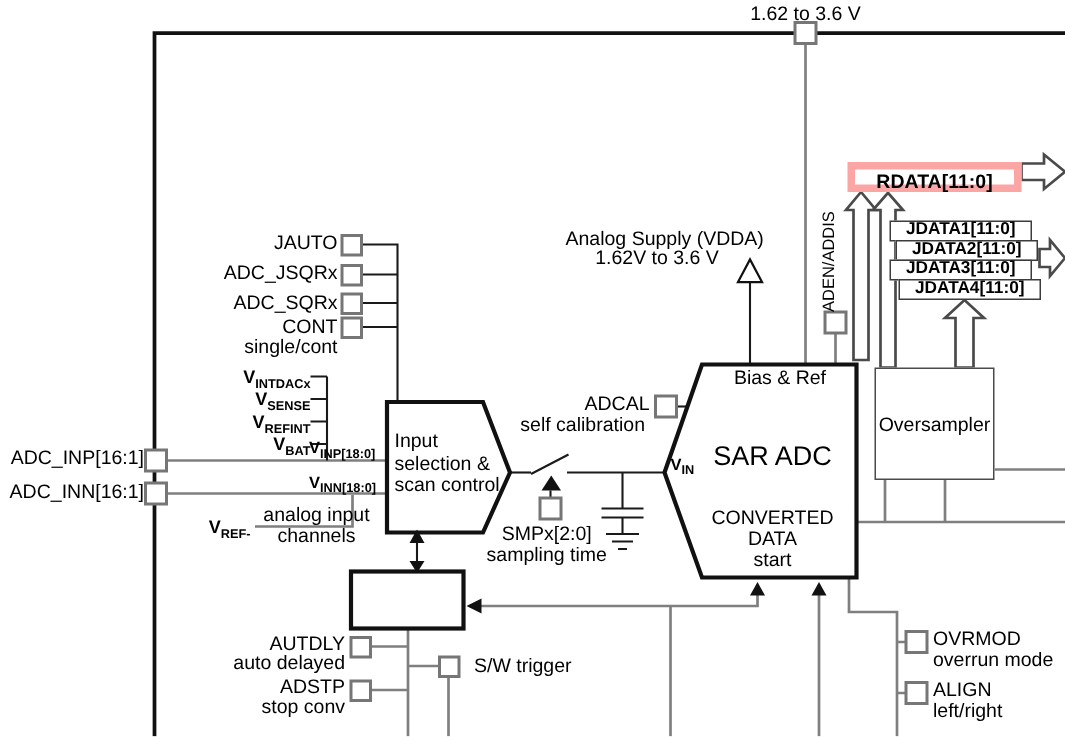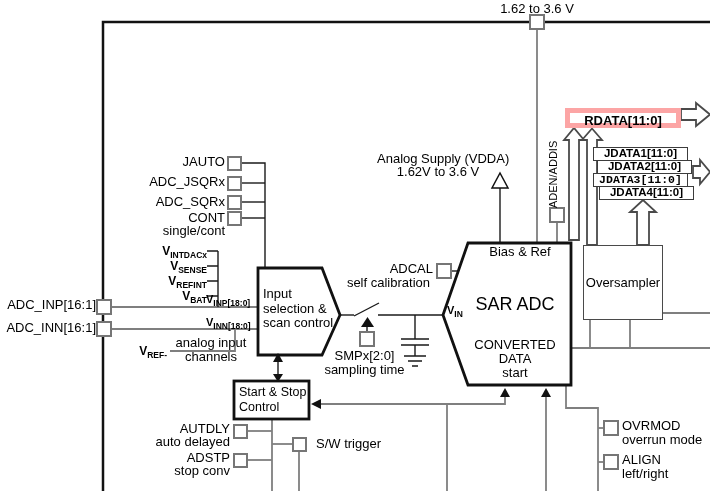--- a/index.html
+++ b/index.html
@@ -155,29 +155,25 @@
   <div class="lbl c" style="left:458px;top:298px;width:114px;font-size:18px;">SAR ADC</div>
   <div class="lbl c" style="left:458px;top:338px;width:114px;">CONVERTED</div>
   <div class="lbl c" style="left:458px;top:352px;width:114px;">DATA</div>
   <div class="lbl c" style="left:458px;top:366px;width:114px;">start</div>
   <div class="lbl vsm" style="left:447px;top:304px;"><span>V</span><sub>IN</sub></div>
 
   <div class="box rdata" style="left:565px;top:108px;width:116px;height:20px;line-height:16px;">RDATA[11:0]</div>
 
   <div class="box jbox" style="left:593px;top:147px;width:95px;height:14px;line-height:11.5px;">JDATA1[11:0]</div>
   <div class="box jbox" style="left:597px;top:160px;width:95px;height:14px;line-height:11.5px;">JDATA2[11:0]</div>
-  <div class="box jbox" style="left:593px;top:173px;width:95px;height:14px;line-height:11.5px;font-family:Liberation Mono, monospace;">JDATA3[11:0]</div>
+  <div class="box jbox" style="left:593px;top:173px;width:95px;height:14px;line-height:11.5px;">JDATA3[11:0]</div>
   <div class="box jbox" style="left:599px;top:186px;width:95px;height:14px;line-height:11.5px;">JDATA4[11:0]</div>
 
   <div class="box osbox" style="left:583px;top:245px;width:80px;height:75px;">Oversampler</div>
 
-  <div class="lbl" style="left:239px;top:385px;line-height:15px;font-size:12.5px;">
-    <div>Start &amp; Stop</div>
-    <div>Control</div>
-  </div>
 
   <div class="lbl r" style="left:125px;top:422px;width:105px;">AUTDLY</div>
   <div class="lbl r" style="left:125px;top:435px;width:105px;">auto delayed</div>
 
   <div class="lbl" style="left:316px;top:437px;">S/W trigger</div>
 
   <div class="lbl r" style="left:125px;top:451px;width:105px;">ADSTP</div>
   <div class="lbl r" style="left:125px;top:464px;width:105px;">stop conv</div>
 
   <div class="lbl" style="left:622px;top:419px;">OVRMOD</div>

